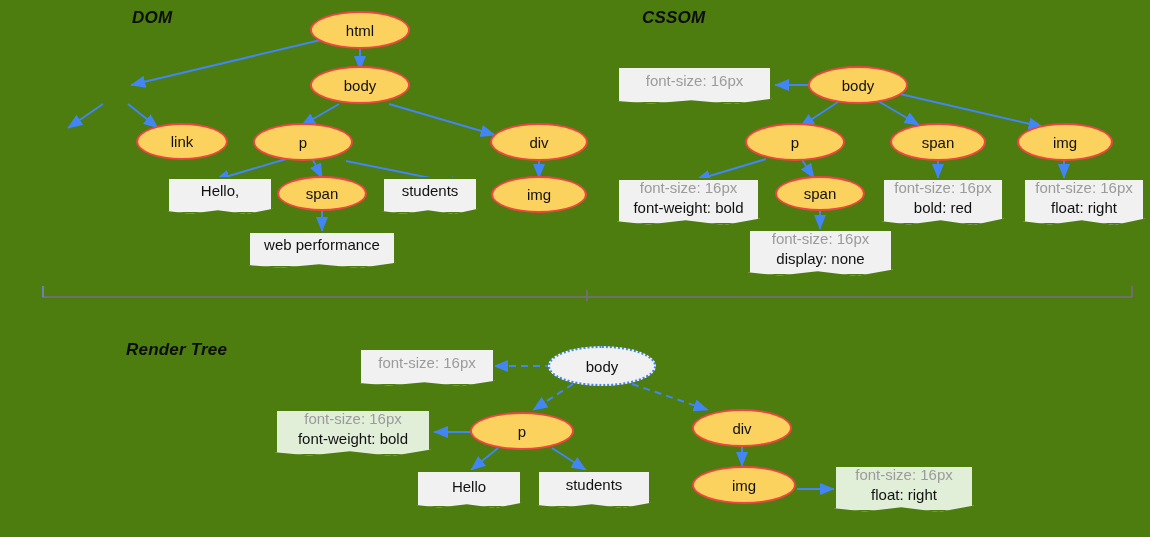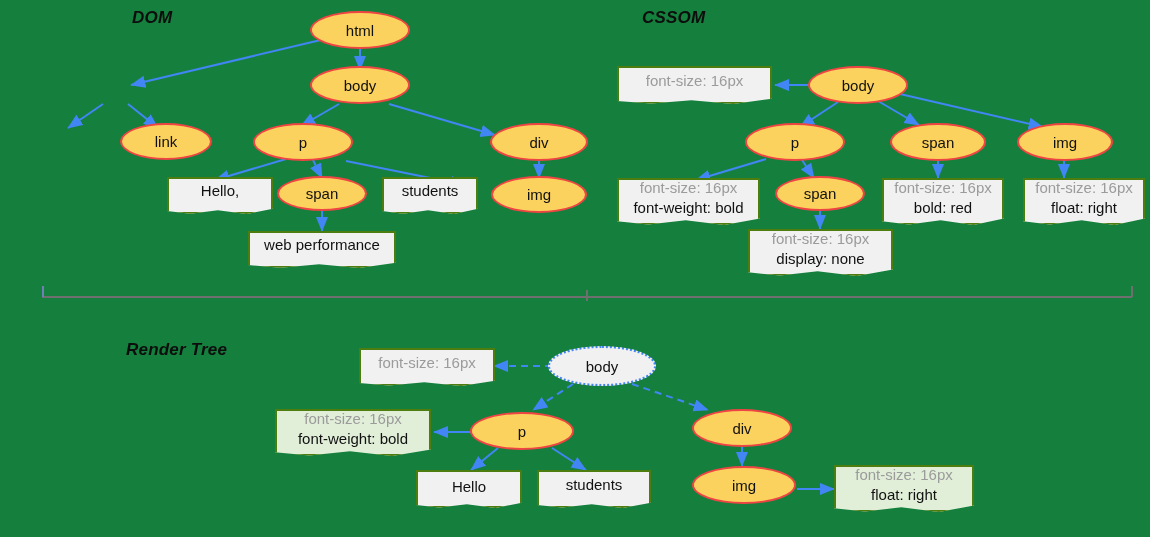--- a/index.html
+++ b/index.html
@@ -1,17 +1,17 @@
 <!DOCTYPE html>
 <html><head>
 <meta charset="utf-8">
 <style>
   html,body{margin:0;padding:0;background:#ffffff;}
   body{font-family:"Liberation Sans","DejaVu Sans",sans-serif;}
-  #stage{position:relative;width:1150px;height:537px;overflow:hidden;background:#15803d;}
+  #stage{position:relative;width:1150px;height:537px;overflow:hidden;background:#4d7c0f;}
   #edges{position:absolute;left:0;top:0;width:1150px;height:537px;pointer-events:none;}
 
   .section-title{
     position:absolute;font-size:17px;font-weight:bold;font-style:italic;
     color:#0d0d0d;letter-spacing:.2px;white-space:nowrap;
   }
 
   
   .node{
     position:absolute;display:flex;align-items:center;justify-content:center;
@@ -85,21 +85,21 @@
       <path d="M552,448 L586,470"></path>
       <path d="M742,447 L742,466"></path>
       <path d="M797,489 L834,489"></path>
     </g>
   </svg>
 
   <div class="section-title" style="left:132px;top:8px;">DOM</div>
 
   <div class="node" style="left:310px;top:11px;width:100px;height:38px;">html</div>
   <div class="node" style="left:310px;top:66px;width:100px;height:38px;">body</div>
-  <div class="node" style="left:120px;top:123px;width:92px;height:37px;">link</div>
+  <div class="node" style="left:136px;top:123px;width:92px;height:37px;">link</div>
   <div class="node" style="left:253px;top:123px;width:100px;height:38px;">p</div>
   <div class="node" style="left:490px;top:123px;width:98px;height:38px;">div</div>
   <div class="node" style="left:277px;top:176px;width:90px;height:35px;">span</div>
   <div class="node" style="left:491px;top:176px;width:96px;height:37px;">img</div>
 
   <div class="box plain" style="left:167px;top:177px;width:106px;height:37px;">
     <span class="l2">Hello,</span>
   </div>
   <div class="box plain" style="left:382px;top:177px;width:96px;height:37px;">
     <span class="l2">students</span>

